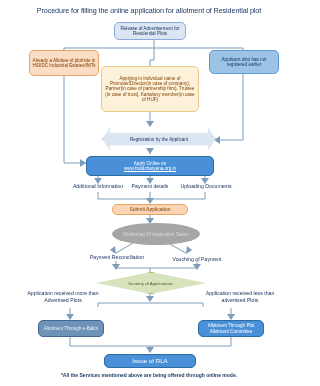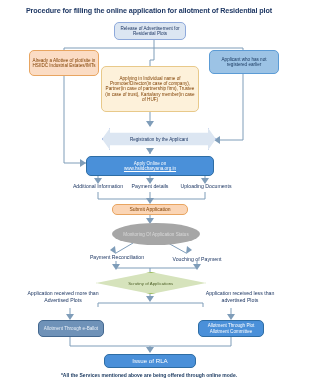--- a/index.html
+++ b/index.html
@@ -6,21 +6,21 @@
   body{
     width:298px;height:386px;position:relative;overflow:hidden;
     font-family:"Liberation Sans","DejaVu Sans",sans-serif;
     color:#1f3864;
   }
   #chart{position:absolute;left:0;top:0;width:298px;height:386px;}
   .node{position:absolute;box-sizing:border-box;display:flex;align-items:center;
         justify-content:center;text-align:center;line-height:1.15;}
   .title{
     position:absolute;left:14px;top:6px;width:270px;text-align:center;
-    font-size:7.2px;font-weight:bold;color:#1f3864;letter-spacing:-0.1px;
+    font-size:7.2px;font-weight:normal;color:#1f3864;letter-spacing:-0.1px;
   }
   .rounded{border-radius:5px;}
   
   .fill-lt-blue{background:#dce6f2;border:0.8px solid #8ea9db;color:#1f3864;}
   .fill-orange{background:#fbdcc4;border:0.8px solid #e8a561;color:#7f3f00;}
   .fill-blue-mid{background:#9cc3e5;border:0.8px solid #5b9bd5;color:#17365d;}
   .fill-cream{background:#fdf1da;border:0.8px solid #e8c98a;color:#7f3f00;}
   .fill-blue-strong{background:#4a90d9;border:0.8px solid #2e6da4;color:#ffffff;}
   .fill-peach{background:#fbd5b5;border:0.8px solid #e8a561;color:#7f3f00;}
   .fill-steel{background:#6f92b8;border:0.8px solid #44688f;color:#eaf1f8;}

